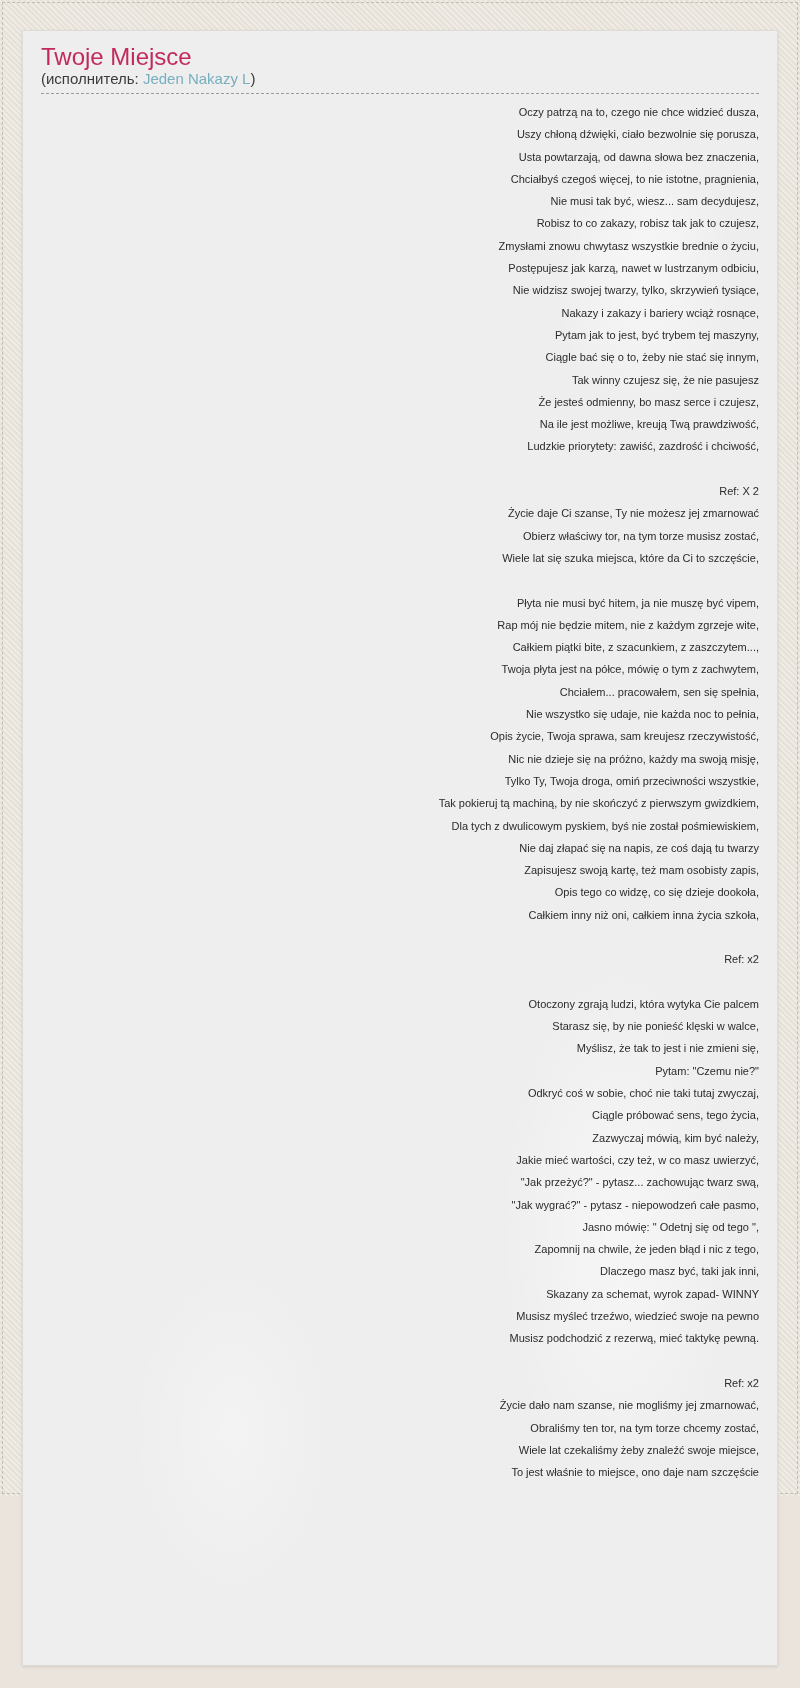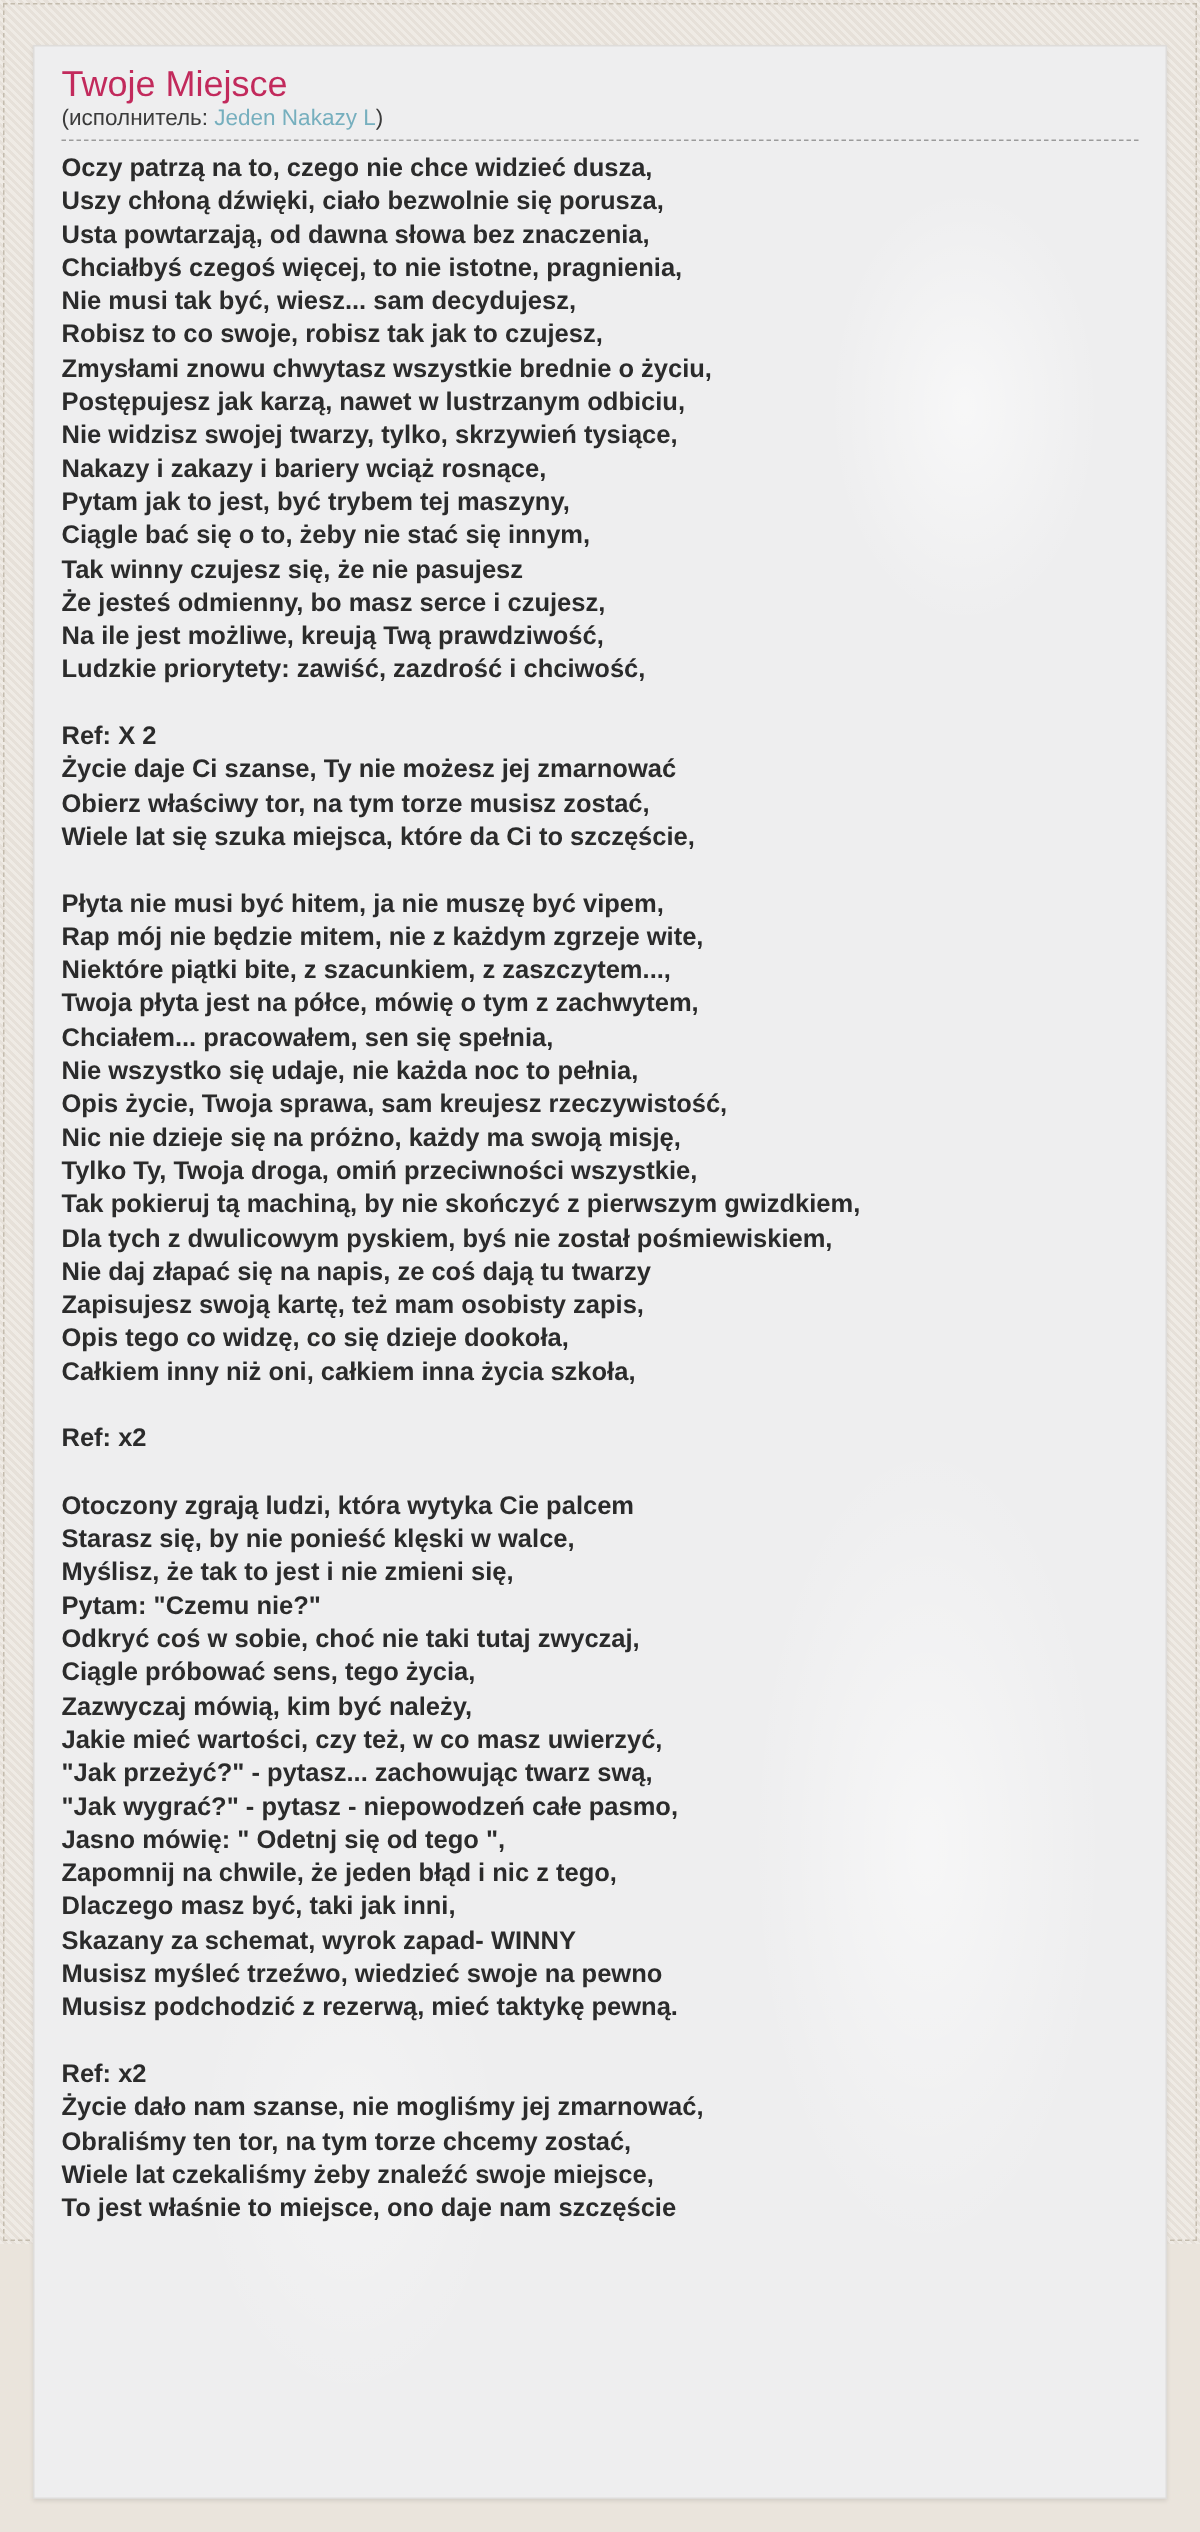--- a/index.html
+++ b/index.html
@@ -71,24 +71,25 @@
     border-bottom: 1px dashed #9b9b9b;
     margin-right: 0;
   }
   .artist-link {
     color: var(--artist_link, #76afbe);
     text-decoration: none;
     cursor: pointer;
   }
   .lyrics {
     margin-top: 7px;
-    font-size: 17px;
-    font-weight: bold;
+    font-size: 11px;
+    font-weight: normal;
     line-height: 22.3px;
     color: var(--text, #2b2b2b);
+    text-align: right;
   }
   .lyrics-line {
     height: 22.3px;
     white-space: nowrap;
   }
 </style>
 </head>
 <body>
 
 <div class="page">
@@ -105,40 +106,40 @@
       <div class="artist-line">
         <span>(исполнитель: </span><a class="artist-link">Jeden Nakazy L</a><span>)</span>
       </div>
 
       <div class="lyrics">
           <div class="lyrics-line">Oczy patrzą na to, czego nie chce widzieć dusza,</div>
           <div class="lyrics-line">Uszy chłoną dźwięki, ciało bezwolnie się porusza,</div>
           <div class="lyrics-line">Usta powtarzają, od dawna słowa bez znaczenia,</div>
           <div class="lyrics-line">Chciałbyś czegoś więcej, to nie istotne, pragnienia,</div>
           <div class="lyrics-line">Nie musi tak być, wiesz... sam decydujesz,</div>
-          <div class="lyrics-line">Robisz to co swoje, robisz tak jak to czujesz,</div>
+          <div class="lyrics-line">Robisz to co zakazy, robisz tak jak to czujesz,</div>
           <div class="lyrics-line">Zmysłami znowu chwytasz wszystkie brednie o życiu,</div>
           <div class="lyrics-line">Postępujesz jak karzą, nawet w lustrzanym odbiciu,</div>
           <div class="lyrics-line">Nie widzisz swojej twarzy, tylko, skrzywień tysiące,</div>
           <div class="lyrics-line">Nakazy i zakazy i bariery wciąż rosnące,</div>
           <div class="lyrics-line">Pytam jak to jest, być trybem tej maszyny,</div>
           <div class="lyrics-line">Ciągle bać się o to, żeby nie stać się innym,</div>
           <div class="lyrics-line">Tak winny czujesz się, że nie pasujesz</div>
           <div class="lyrics-line">Że jesteś odmienny, bo masz serce i czujesz,</div>
           <div class="lyrics-line">Na ile jest możliwe, kreują Twą prawdziwość,</div>
           <div class="lyrics-line">Ludzkie priorytety: zawiść, zazdrość i chciwość,</div>
           <div class="lyrics-line">&nbsp;</div>
           <div class="lyrics-line">Ref: X 2</div>
           <div class="lyrics-line">Życie daje Ci szanse, Ty nie możesz jej zmarnować</div>
           <div class="lyrics-line">Obierz właściwy tor, na tym torze musisz zostać,</div>
           <div class="lyrics-line">Wiele lat się szuka miejsca, które da Ci to szczęście,</div>
           <div class="lyrics-line">&nbsp;</div>
           <div class="lyrics-line">Płyta nie musi być hitem, ja nie muszę być vipem,</div>
           <div class="lyrics-line">Rap mój nie będzie mitem, nie z każdym zgrzeje wite,</div>
-          <div class="lyrics-line">Niektóre piątki bite, z szacunkiem, z zaszczytem...,</div>
+          <div class="lyrics-line">Całkiem piątki bite, z szacunkiem, z zaszczytem...,</div>
           <div class="lyrics-line">Twoja płyta jest na półce, mówię o tym z zachwytem,</div>
           <div class="lyrics-line">Chciałem... pracowałem, sen się spełnia,</div>
           <div class="lyrics-line">Nie wszystko się udaje, nie każda noc to pełnia,</div>
           <div class="lyrics-line">Opis życie, Twoja sprawa, sam kreujesz rzeczywistość,</div>
           <div class="lyrics-line">Nic nie dzieje się na próżno, każdy ma swoją misję,</div>
           <div class="lyrics-line">Tylko Ty, Twoja droga, omiń przeciwności wszystkie,</div>
           <div class="lyrics-line">Tak pokieruj tą machiną, by nie skończyć z pierwszym gwizdkiem,</div>
           <div class="lyrics-line">Dla tych z dwulicowym pyskiem, byś nie został pośmiewiskiem,</div>
           <div class="lyrics-line">Nie daj złapać się na napis, ze coś dają tu twarzy</div>
           <div class="lyrics-line">Zapisujesz swoją kartę, też mam osobisty zapis,</div>

